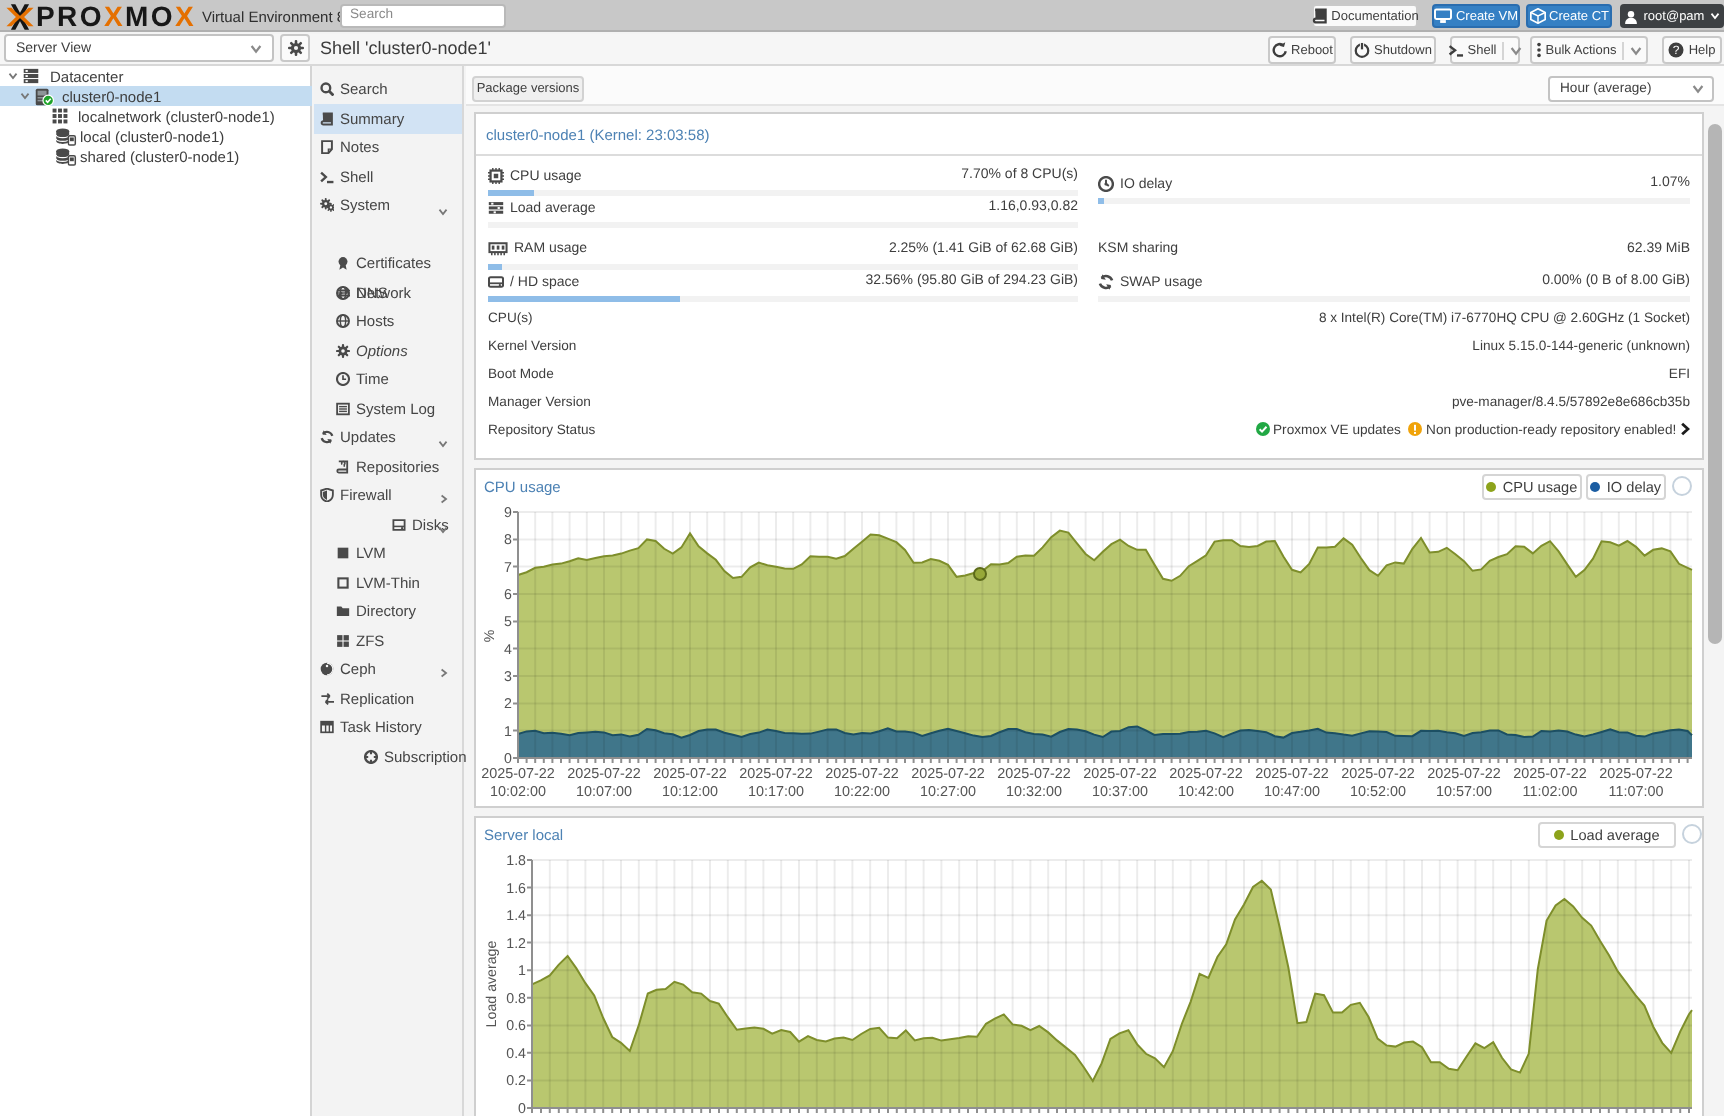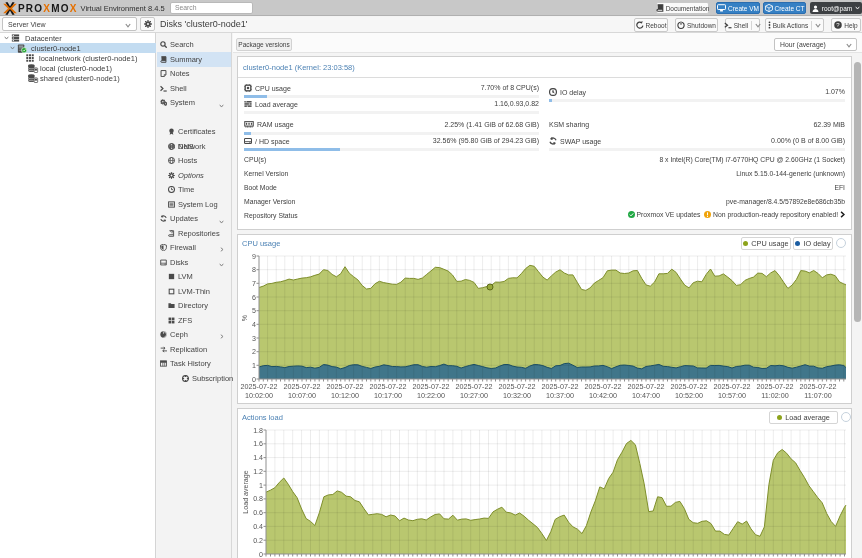--- a/index.html
+++ b/index.html
@@ -18,21 +18,21 @@
 .irow{position:absolute;font-size:6.8px;color:#3e3e3e;white-space:nowrap;}
 </style></head><body>
 <div class="abs" style="left:0;top:0;width:862px;height:16px;background:#c8c8c8;border-bottom:1px solid #b0b0b0;"></div>
 <div class="abs" style="left:3px;top:1px;height:14px;display:flex;align-items:center;">
     <svg width="14" height="13" viewBox="0 0 15 14" style="flex:none;">
       <polygon points="2.6,0.2 5.0,0.2 12.4,13.8 10.0,13.8" fill="#151515"></polygon>
       <polygon points="12.4,0.2 10.0,0.2 2.6,13.8 5.0,13.8" fill="#151515"></polygon>
       <polygon points="0.2,2.0 2.9,2.0 8.1,7.0 2.9,12.0 0.2,12.0 5.3,7.0" fill="#e57000"></polygon>
       <polygon points="14.8,2.0 12.1,2.0 6.9,7.0 12.1,12.0 14.8,12.0 9.7,7.0" fill="#e57000"></polygon>
     </svg>
-<span style="font-weight:bold;font-size:10px;letter-spacing:1.2px;color:#171717;margin-left:1px;">PRO<span style="color:#e57000">X</span>MO<span style="color:#e57000">X</span></span>
+<span style="font-weight:bold;font-size:14px;letter-spacing:1.2px;color:#171717;margin-left:1px;">PRO<span style="color:#e57000">X</span>MO<span style="color:#e57000">X</span></span>
 <span style="font-size:7.5px;color:#2e2e2e;margin-left:3px;">Virtual Environment 8.4.5</span>
   </div>
 <div class="abs" style="left:170px;top:2px;width:83px;height:12px;background:#fff;border:1px solid #b9b9b9;border-radius:2px;font-size:6.8px;color:#8a8a8a;padding-left:4px;line-height:10px;">Search</div>
 <div class="btn" style="left:656px;top:2px;width:53px;height:12px;">
   <svg width="8" height="8" viewBox="0 0 10 10" style="flex:none;">
       <path d="M2 1 h6.5 v8 H2.4 a1.2 1.2 0 0 1 0-2.4 H8.5" fill="none" stroke="#3e3e3e" stroke-width="1.4"></path>
       <path d="M2 1 h6.5 v5.6 H2.2 Z" fill="#3e3e3e"></path>
     </svg>Documentation</div>
 <div class="bluebtn" style="left:716px;top:2px;width:44px;height:12px;">
   <svg width="9" height="8" viewBox="0 0 10 9" style="flex:none;">
@@ -59,21 +59,21 @@
 <div class="btn" style="left:140px;top:17px;width:15px;height:14px;">
     <svg width="8" height="8" viewBox="0 0 10 10" style="flex:none;">
       <rect x="4.2" y="0" width="1.6" height="10" rx="0.7" fill="#4a4a4a" transform="rotate(0 5 5)"></rect>
       <rect x="4.2" y="0" width="1.6" height="10" rx="0.7" fill="#4a4a4a" transform="rotate(45 5 5)"></rect>
       <rect x="4.2" y="0" width="1.6" height="10" rx="0.7" fill="#4a4a4a" transform="rotate(90 5 5)"></rect>
       <rect x="4.2" y="0" width="1.6" height="10" rx="0.7" fill="#4a4a4a" transform="rotate(135 5 5)"></rect>
       <circle cx="5" cy="5" r="3.2" fill="#4a4a4a"></circle>
       <circle cx="5" cy="5" r="1.3" fill="#f6f6f6"></circle>
     </svg>
   </div>
-<div class="abs" style="left:160px;top:18.5px;font-size:9px;color:#3c3c3c;">Disks 'cluster0-node1'</div>
+<div class="abs" style="left:160px;top:18.5px;font-size:9px;color:#3c3c3c;">Shell 'cluster0-node1'</div>
 <div class="btn" style="left:634px;top:18px;width:34px;height:14px;"><svg width="8" height="8" viewBox="0 0 10 10" style="flex:none;">
       <path d="M8.6 5.8 A3.8 3.8 0 1 1 7.2 2.1" fill="none" stroke="#3e3e3e" stroke-width="1.5"></path>
       <path d="M8.3 0.1 L7.5 3.2 4.5 2.3 Z" fill="#3e3e3e"></path>
     </svg>Reboot</div>
 <div class="btn" style="left:675px;top:18px;width:43px;height:14px;"><svg width="8" height="8" viewBox="0 0 10 10" style="flex:none;">
       <circle cx="5" cy="5.4" r="3.9" fill="none" stroke="#3e3e3e" stroke-width="1.4"></circle>
       <line x1="5" y1="0.2" x2="5" y2="4.4" stroke="#fafafa" stroke-width="2.6"></line>
       <line x1="5" y1="0.6" x2="5" y2="4.6" stroke="#3e3e3e" stroke-width="1.4"></line>
     </svg>Shutdown</div>
 <div class="btn" style="left:725px;top:18px;width:35px;height:14px;"><svg width="8" height="8" viewBox="0 0 10 10" style="flex:none;">
@@ -270,21 +270,21 @@
         </svg>
       </span>Repositories</div>
     <div class="mrow" style="top:207.5px;"><span style="width:2px;flex:none;"></span><span class="mic">
         <svg width="8" height="8" viewBox="0 0 10 10" style="flex:none;">
           <path d="M5 0.4 L9.2 1.8 V4.8 C9.2 7.6 7.4 9 5 9.8 C2.6 9 0.8 7.6 0.8 4.8 V1.8 Z" fill="none" stroke="#4a4a4a" stroke-width="1.3"></path>
           <path d="M5 1.8 V8.5 C3.4 7.8 2 6.7 2 4.8 V2.8 Z" fill="#4a4a4a"></path>
         </svg>
       </span>Firewall<span style="position:absolute;right:7px;top:4px;"><svg width="4" height="5" viewBox="0 0 5 6" style="flex:none;">
           <path d="M1 0.8 L3.8 3 L1 5.2" stroke="#777777" stroke-width="1.1" fill="none"></path>
         </svg></span></div>
-    <div class="mrow" style="top:222.0px;"><span style="width:2px;flex:none;"></span><span class="mic">
+    <div class="mrow" style="top:222.0px;padding-left:36px;"><span style="width:2px;flex:none;"></span><span class="mic">
         <svg width="8" height="8" viewBox="0 0 10 10" style="flex:none;">
           <path d="M1 1.5 h8 v7 h-8 Z" fill="none" stroke="#4a4a4a" stroke-width="1.3"></path>
           <line x1="1.2" y1="6" x2="8.8" y2="6" stroke="#4a4a4a" stroke-width="1.1"></line>
           <circle cx="7.2" cy="7.3" r="0.8" fill="#4a4a4a"></circle>
         </svg>
       </span>Disks<span style="position:absolute;right:7px;top:5px;"><svg width="5" height="4" viewBox="0 0 6 5" style="flex:none;">
           <path d="M0.8 1 L3 3.8 L5.2 1" stroke="#777777" stroke-width="1.1" fill="none"></path>
         </svg></span></div>
     <div class="mrow" style="top:236.5px;"><span style="width:10px;flex:none;"></span><span class="mic">
         <svg width="8" height="8" viewBox="0 0 10 10" style="flex:none;">
@@ -473,21 +473,21 @@
     <text x="451" y="137" font-size="7.2" fill="#555" text-anchor="middle" font-family="Liberation Sans">2025-07-22</text>
     <text x="451" y="146" font-size="7.2" fill="#555" text-anchor="middle" font-family="Liberation Sans">10:52:00</text>
     <text x="494" y="137" font-size="7.2" fill="#555" text-anchor="middle" font-family="Liberation Sans">2025-07-22</text>
     <text x="494" y="146" font-size="7.2" fill="#555" text-anchor="middle" font-family="Liberation Sans">10:57:00</text>
     <text x="537" y="137" font-size="7.2" fill="#555" text-anchor="middle" font-family="Liberation Sans">2025-07-22</text>
     <text x="537" y="146" font-size="7.2" fill="#555" text-anchor="middle" font-family="Liberation Sans">11:02:00</text>
     <text x="580" y="137" font-size="7.2" fill="#555" text-anchor="middle" font-family="Liberation Sans">2025-07-22</text>
     <text x="580" y="146" font-size="7.2" fill="#555" text-anchor="middle" font-family="Liberation Sans">11:07:00</text>
 </svg>
 <div class="abs" style="left:237px;top:408px;width:615px;height:153px;background:#fff;border:1px solid #cfcfcf;"></div>
-<div class="abs" style="left:242px;top:413px;font-size:7.5px;color:#4d82b4;">Actions load</div>
+<div class="abs" style="left:242px;top:413px;font-size:7.5px;color:#4d82b4;">Server local</div>
 <div class="abs" style="left:769px;top:411px;width:69px;height:13px;background:#fff;border:1px solid #d5d5d5;border-radius:2px;font-size:7.3px;color:#3e3e3e;display:flex;align-items:center;justify-content:center;gap:3px;white-space:nowrap;"><span style="width:5px;height:5px;border-radius:50%;background:#8da31b;flex:none;"></span>Load average</div>
 <div class="abs" style="left:841px;top:412px;width:10px;height:10px;border:1px solid #c6d2dd;border-radius:50%;"></div>
 <svg class="abs" style="left:238px;top:426px;" width="613" height="132" viewBox="0 0 613 132">
 <g transform="translate(-238,-426)">
 <polygon points="266,554 266.0,492.2 270.4,490.2 274.9,487.7 279.4,482.3 283.8,478.0 288.2,484.2 292.7,491.6 297.1,497.7 301.6,509.0 306.1,518.5 310.5,521.4 314.9,525.5 319.4,512.6 323.9,496.8 328.3,494.9 332.8,494.5 337.2,490.9 341.6,492.3 346.1,496.1 350.6,496.8 355.0,500.5 359.4,501.8 363.9,508.6 368.4,514.9 372.8,514.3 377.2,513.7 381.7,514.4 386.1,516.8 390.6,515.0 395.1,516.0 399.5,520.8 404.0,518.1 408.4,520.0 412.9,520.7 417.3,519.3 421.8,518.8 426.2,520.0 430.6,517.0 435.1,514.5 439.6,513.9 444.0,518.8 448.5,519.1 452.9,515.2 457.4,520.2 461.8,519.1 466.2,518.9 470.7,520.3 475.1,519.6 479.6,519.0 484.1,518.1 488.5,518.4 493.0,511.9 497.4,509.3 501.9,507.2 506.3,512.2 510.8,512.9 515.2,515.1 519.6,513.0 524.1,516.2 528.5,520.2 533.0,523.8 537.5,527.5 541.9,533.6 546.4,540.5 550.8,531.7 555.2,519.4 559.7,516.7 564.2,515.1 568.6,522.2 573.0,526.9 577.5,529.2 582.0,533.6 586.4,525.6 590.9,512.0 595.3,500.9 599.8,486.9 604.2,488.9 608.7,478.5 613.1,472.2 617.5,459.7 622.0,452.2 626.5,443.5 630.9,440.4 635.4,444.8 639.8,463.5 644.2,483.9 648.7,511.6 653.2,511.0 657.6,496.8 662.0,497.6 666.5,506.3 671.0,506.2 675.4,502.4 679.9,501.4 684.3,508.5 688.8,519.3 693.2,522.7 697.7,523.3 702.1,521.3 706.5,520.8 711.0,523.6 715.5,531.1 719.9,531.1 724.4,534.4 728.8,535.1 733.2,528.4 737.7,521.7 742.2,524.1 746.6,521.1 751.0,528.9 755.5,534.7 760.0,536.3 764.4,526.8 768.9,484.6 773.3,460.3 777.8,452.7 782.2,449.5 786.6,453.2 791.1,458.9 795.6,462.8 800.0,470.4 804.5,477.6 808.9,485.7 813.4,491.7 817.8,497.7 822.2,502.8 826.7,513.5 831.1,521.4 835.6,526.4 840.1,515.8 844.5,507.1 846.0,505.1 846,554" fill="#b9c76f"></polygon>
 </g>
 <path d="M36.9 4 V128 M45.8 4 V128 M54.7 4 V128 M63.6 4 V128 M72.5 4 V128 M81.4 4 V128 M90.3 4 V128 M99.2 4 V128 M108.1 4 V128 M117.0 4 V128 M125.9 4 V128 M134.8 4 V128 M143.7 4 V128 M152.6 4 V128 M161.5 4 V128 M170.4 4 V128 M179.3 4 V128 M188.2 4 V128 M197.1 4 V128 M206.0 4 V128 M214.9 4 V128 M223.8 4 V128 M232.7 4 V128 M241.6 4 V128 M250.5 4 V128 M259.4 4 V128 M268.3 4 V128 M277.2 4 V128 M286.1 4 V128 M295.0 4 V128 M303.9 4 V128 M312.8 4 V128 M321.7 4 V128 M330.6 4 V128 M339.5 4 V128 M348.4 4 V128 M357.3 4 V128 M366.2 4 V128 M375.1 4 V128 M384.0 4 V128 M392.9 4 V128 M401.8 4 V128 M410.7 4 V128 M419.6 4 V128 M428.5 4 V128 M437.4 4 V128 M446.3 4 V128 M455.2 4 V128 M464.1 4 V128 M473.0 4 V128 M481.9 4 V128 M490.8 4 V128 M499.7 4 V128 M508.6 4 V128 M517.5 4 V128 M526.4 4 V128 M535.3 4 V128 M544.2 4 V128 M553.1 4 V128 M562.0 4 V128 M570.9 4 V128 M579.8 4 V128 M588.7 4 V128 M597.6 4 V128 M606.5 4 V128" stroke="#000" stroke-opacity="0.075" stroke-width="1" fill="none"></path>
 <path d="M28 114.2 H608 M28 100.4 H608 M28 86.7 H608 M28 72.9 H608 M28 59.1 H608 M28 45.3 H608 M28 31.6 H608 M28 17.8 H608 M28 4.0 H608" stroke="#000" stroke-opacity="0.075" stroke-width="1" fill="none"></path>
 <g transform="translate(-238,-426)">
 <polyline points="266.0,492.2 270.4,490.2 274.9,487.7 279.4,482.3 283.8,478.0 288.2,484.2 292.7,491.6 297.1,497.7 301.6,509.0 306.1,518.5 310.5,521.4 314.9,525.5 319.4,512.6 323.9,496.8 328.3,494.9 332.8,494.5 337.2,490.9 341.6,492.3 346.1,496.1 350.6,496.8 355.0,500.5 359.4,501.8 363.9,508.6 368.4,514.9 372.8,514.3 377.2,513.7 381.7,514.4 386.1,516.8 390.6,515.0 395.1,516.0 399.5,520.8 404.0,518.1 408.4,520.0 412.9,520.7 417.3,519.3 421.8,518.8 426.2,520.0 430.6,517.0 435.1,514.5 439.6,513.9 444.0,518.8 448.5,519.1 452.9,515.2 457.4,520.2 461.8,519.1 466.2,518.9 470.7,520.3 475.1,519.6 479.6,519.0 484.1,518.1 488.5,518.4 493.0,511.9 497.4,509.3 501.9,507.2 506.3,512.2 510.8,512.9 515.2,515.1 519.6,513.0 524.1,516.2 528.5,520.2 533.0,523.8 537.5,527.5 541.9,533.6 546.4,540.5 550.8,531.7 555.2,519.4 559.7,516.7 564.2,515.1 568.6,522.2 573.0,526.9 577.5,529.2 582.0,533.6 586.4,525.6 590.9,512.0 595.3,500.9 599.8,486.9 604.2,488.9 608.7,478.5 613.1,472.2 617.5,459.7 622.0,452.2 626.5,443.5 630.9,440.4 635.4,444.8 639.8,463.5 644.2,483.9 648.7,511.6 653.2,511.0 657.6,496.8 662.0,497.6 666.5,506.3 671.0,506.2 675.4,502.4 679.9,501.4 684.3,508.5 688.8,519.3 693.2,522.7 697.7,523.3 702.1,521.3 706.5,520.8 711.0,523.6 715.5,531.1 719.9,531.1 724.4,534.4 728.8,535.1 733.2,528.4 737.7,521.7 742.2,524.1 746.6,521.1 751.0,528.9 755.5,534.7 760.0,536.3 764.4,526.8 768.9,484.6 773.3,460.3 777.8,452.7 782.2,449.5 786.6,453.2 791.1,458.9 795.6,462.8 800.0,470.4 804.5,477.6 808.9,485.7 813.4,491.7 817.8,497.7 822.2,502.8 826.7,513.5 831.1,521.4 835.6,526.4 840.1,515.8 844.5,507.1 846.0,505.1" fill="none" stroke="#7e8e2b" stroke-width="1"></polyline>

